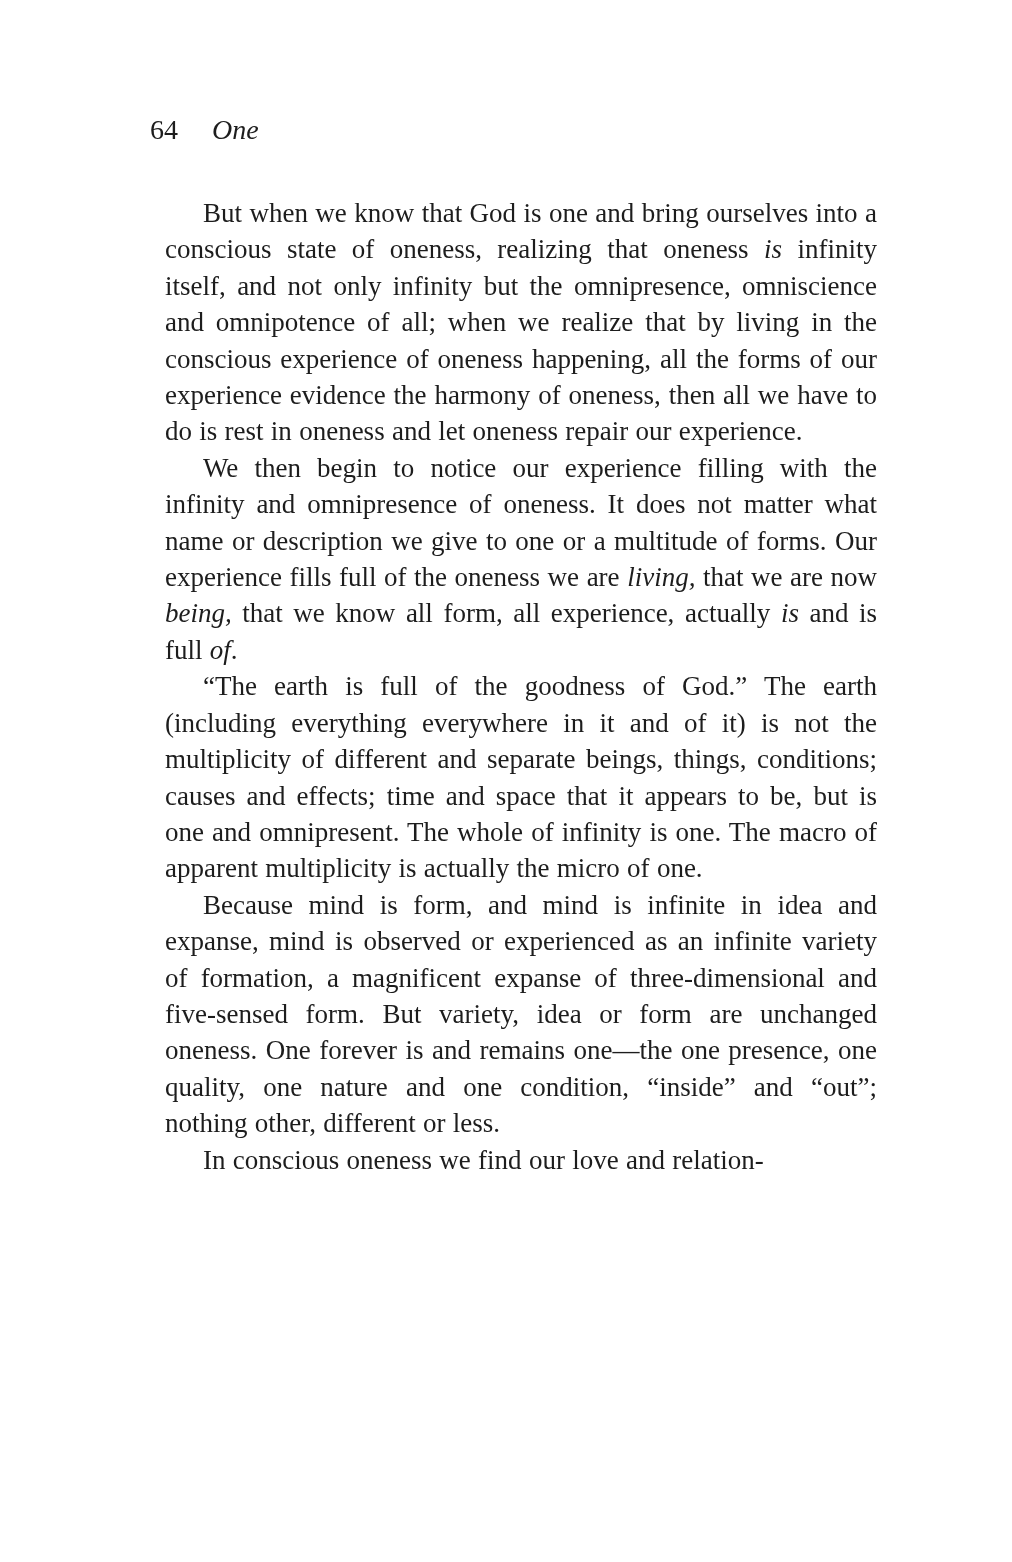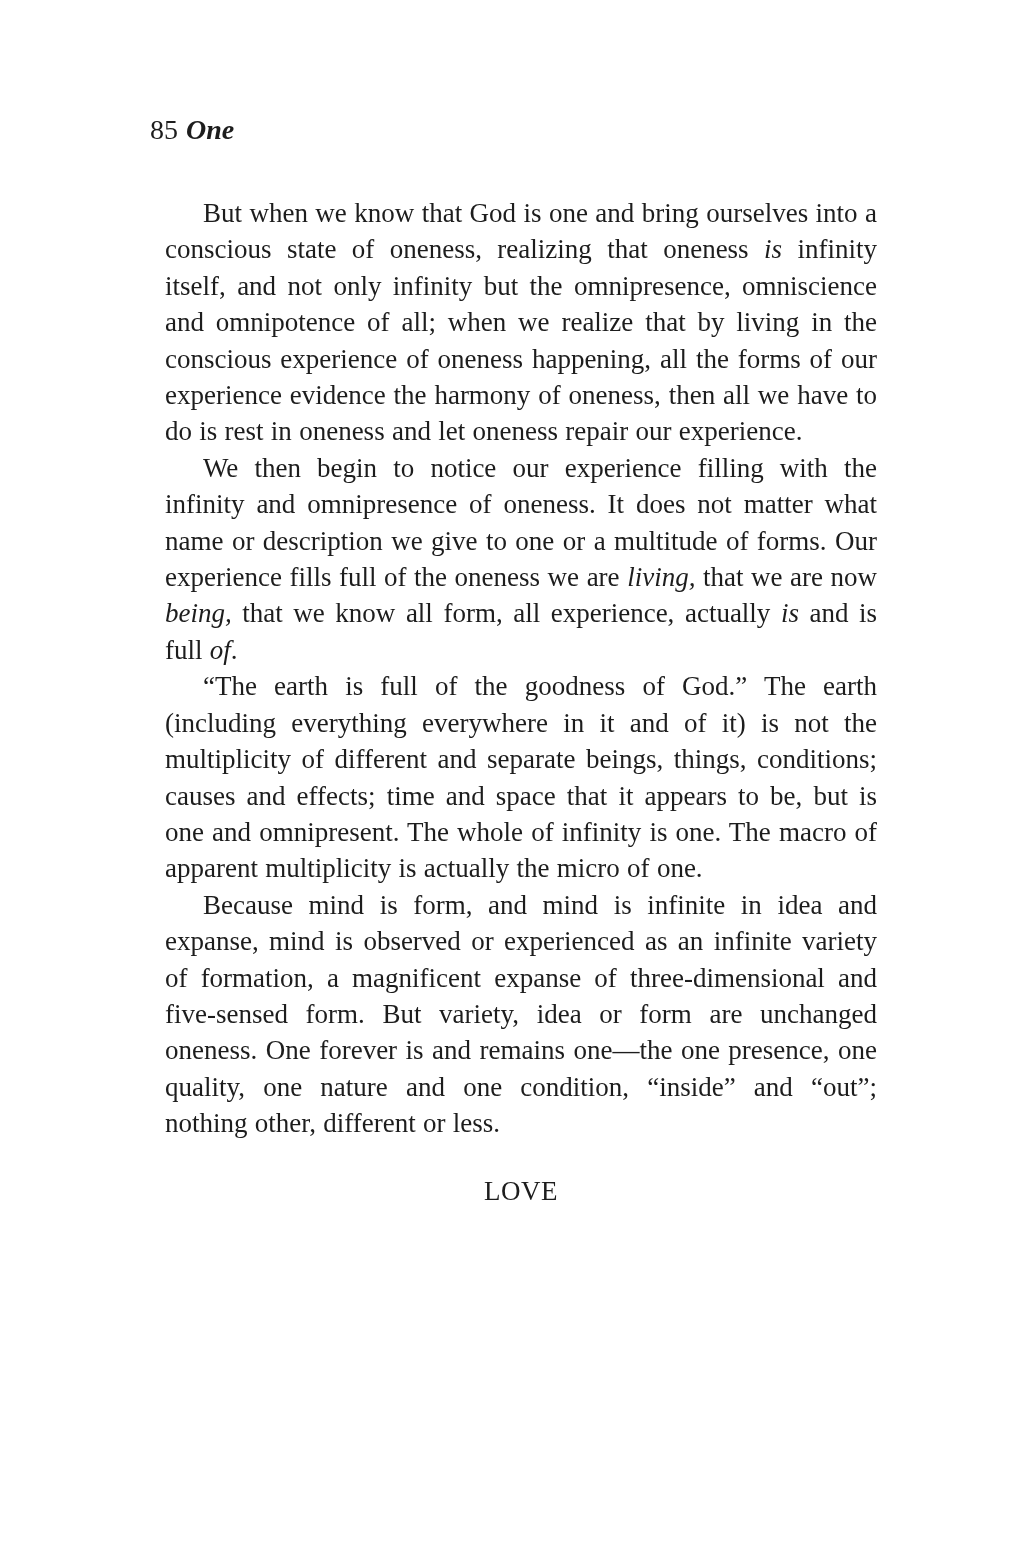--- a/index.html
+++ b/index.html
@@ -26,22 +26,21 @@
     margin-bottom: 47px;
     text-align: left;
   }
 
   .running-header .pagenum {
     font-style: normal;
   }
 
   .running-header .runhead {
     font-style: italic;
-    margin-left: 8px;
-    font-weight: bold;
+    margin-left: 34px;
   }
 
   .text-block {
     width: 712px;
     margin-left: 15px;
   }
 
   .para {
     font-size: 27px;
     line-height: 36.4px;
@@ -64,23 +63,23 @@
     letter-spacing: 0.5px;
     margin-top: 31px;
     margin-bottom: 39px;
   }
 </style>
 </head>
 <body>
 
 <div class="page">
   <header class="running-header">
-    <span class="pagenum">85</span><span class="runhead">One</span>
+    <span class="pagenum">64</span><span class="runhead">One</span>
   </header>
 
   <main class="text-block" id="text-block">
       <p class="para"><span>But when we know that God is one and bring ourselves into a conscious state of oneness, realizing that oneness </span><em>is</em><span> infinity itself, and not only infinity but the omnipresence, omniscience and omnipotence of all; when we realize that by living in the conscious experience of oneness happening, all the forms of our experience evidence the harmony of oneness, then all we have to do is rest in oneness and let oneness repair our experience.</span></p>
       <p class="para"><span>We then begin to notice our experience filling with the infinity and omnipresence of oneness. It does not matter what name or description we give to one or a multitude of forms. Our experience fills full of the oneness we are </span><em>living,</em><span> that we are now </span><em>being,</em><span> that we know all form, all experience, actually </span><em>is</em><span> and is full </span><em>of</em><span>.</span></p>
       <p class="para"><span>“The earth is full of the goodness of God.” The earth (including everything everywhere in it and of it) is not the multiplicity of different and separate beings, things, conditions; causes and effects; time and space that it appears to be, but is one and omnipresent. The whole of infinity is one. The macro of apparent multiplicity is actually the micro of one.</span></p>
       <p class="para"><span>Because mind is form, and mind is infinite in idea and expanse, mind is observed or experienced as an infinite variety of formation, a magnificent expanse of three-dimensional and five-sensed form. But variety, idea or form are unchanged oneness. One forever is and remains one—the one presence, one quality, one nature and one condition, “inside” and “out”; nothing other, different or less.</span></p>
-      <h2 class="section-heading">LOVE</h2>
+      <p class="para"><span>In conscious oneness we find our love and relation-</span></p>
     </main>
 </div>
 
 </body></html>

